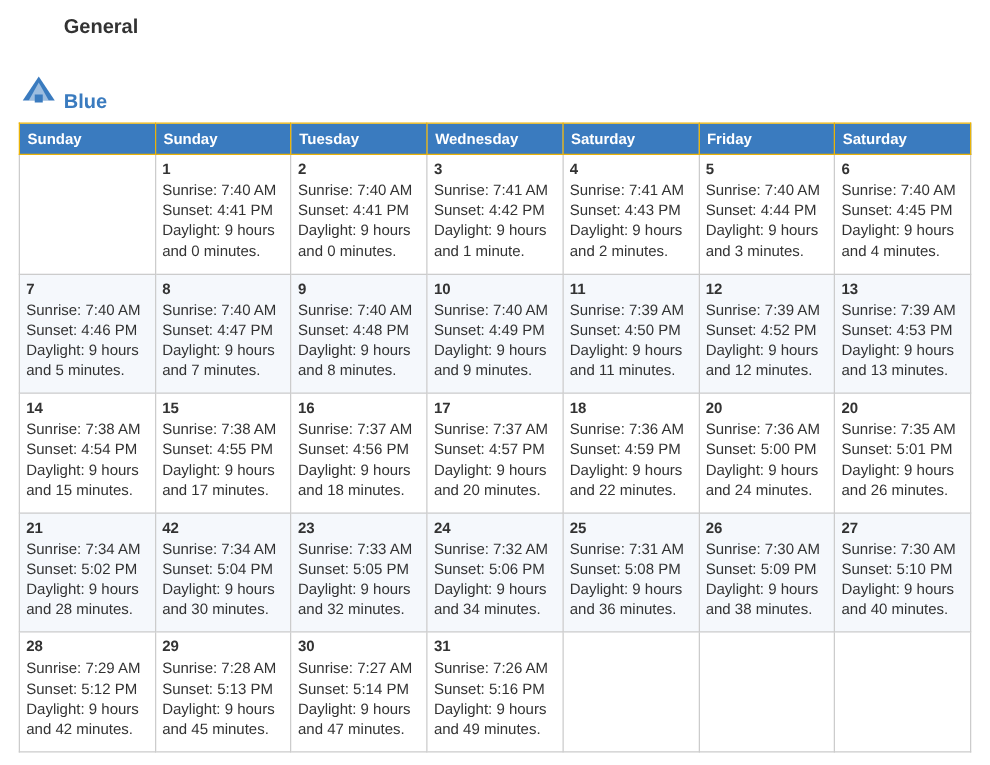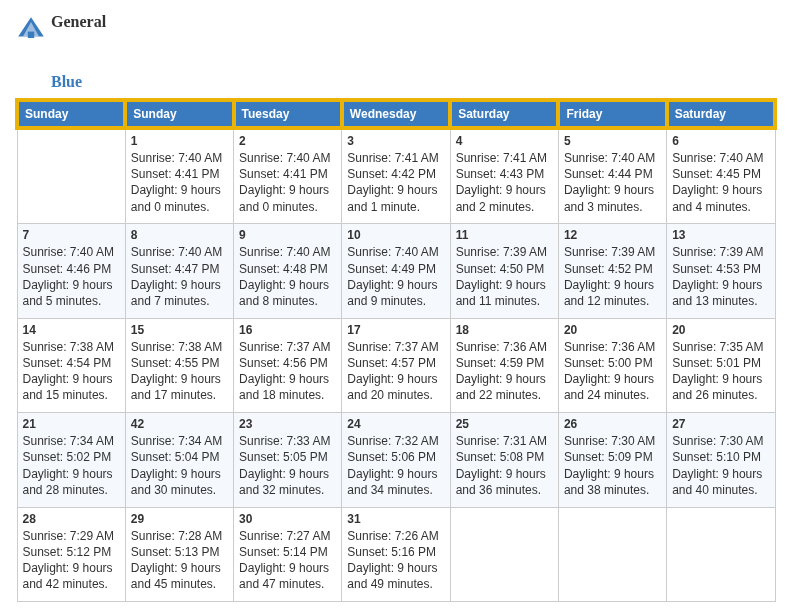--- a/index.html
+++ b/index.html
@@ -18,24 +18,23 @@
       padding: 10px 15px 10px 15px;
     }
     .header {
       display: flex;
       align-items: flex-start;
       justify-content: space-between;
       margin-bottom: 8px;
     }
     .logo {
       display: flex;
-      align-items: flex-start;
+      align-items: flex-end;
       gap: 4px;
       margin-top: 4px;
-      font-family: Liberation Serif, serif;
     }
     .logo-text {
       display: flex;
       flex-direction: column;
       line-height: 1;
     }
     .logo-general {
       font-size: 16px;
       font-weight: bold;
       color: #333;
@@ -68,21 +67,21 @@
       border-collapse: collapse;
       flex: 1;
     }
     .calendar-table thead th {
       background-color: #3a7bbf;
       color: #fff;
       font-size: 12px;
       font-weight: bold;
       padding: 5px 6px;
       text-align: left;
-      border: 4px solid #eab308;
+      border: 1px solid #eab308;
     }
     .calendar-table tbody td {
       border: 1px solid #ccc;
       vertical-align: top;
       padding: 4px 5px;
       width: calc(100% / 7);
       background: #fff;
       height: 88px;
     }
     .calendar-table tbody tr:nth-child(even) td {

